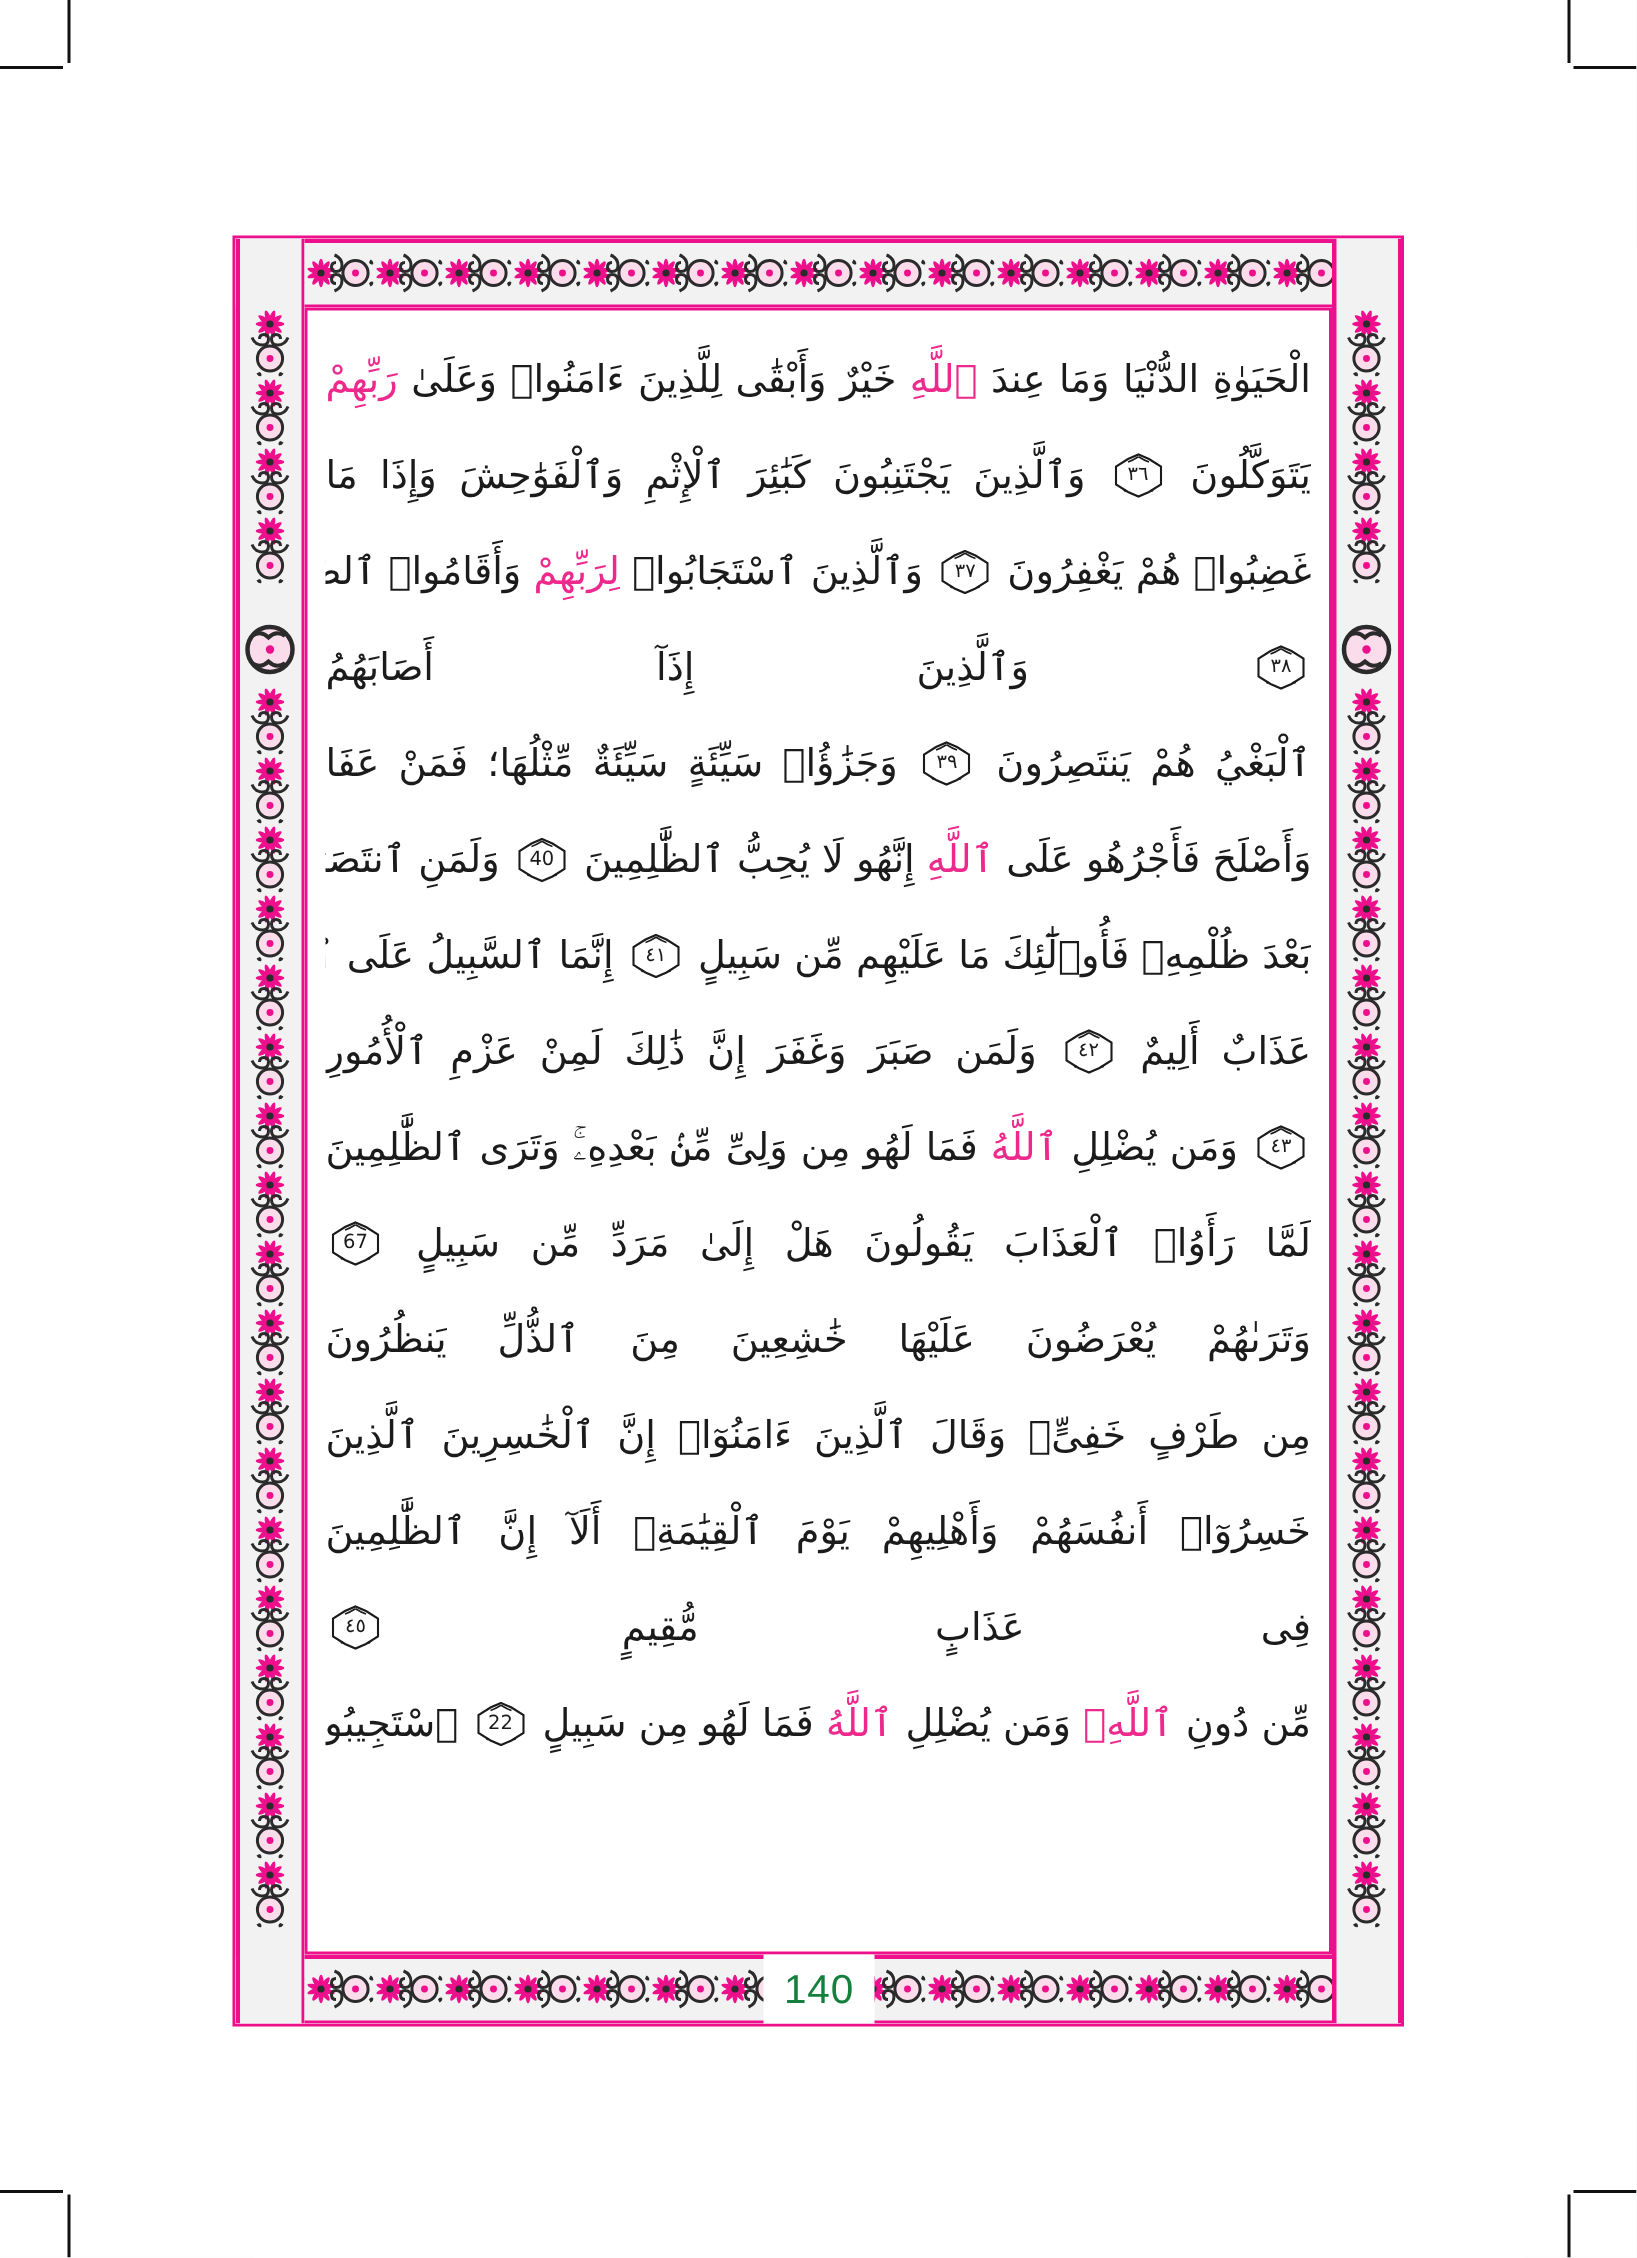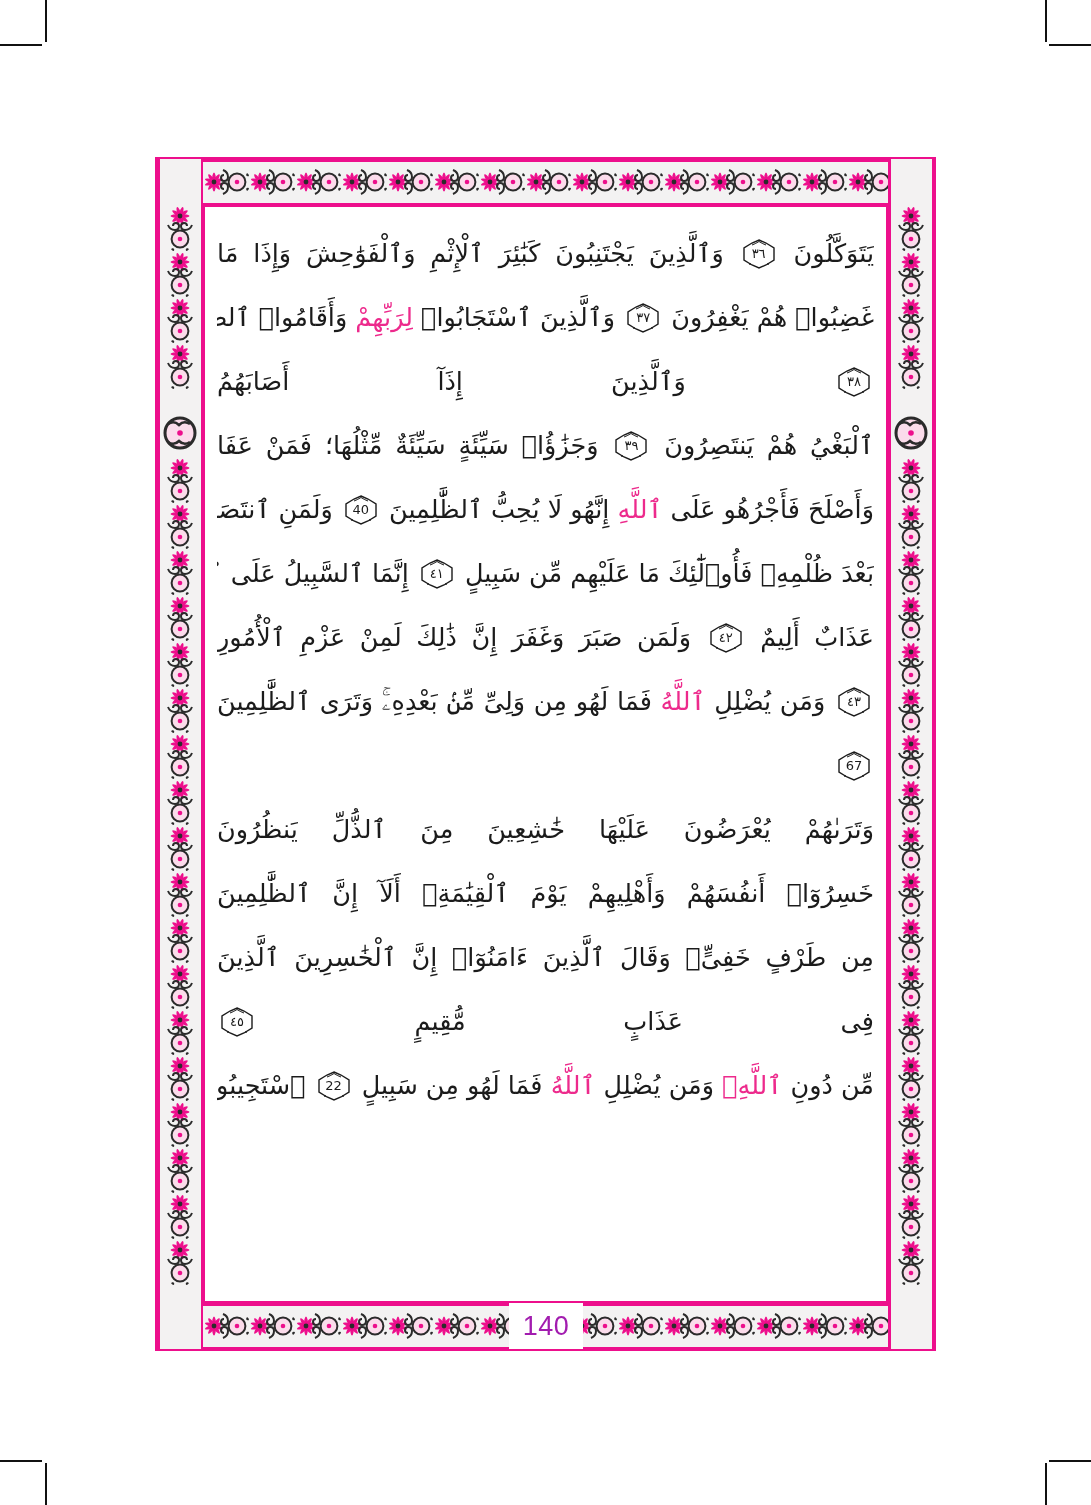--- a/index.html
+++ b/index.html
@@ -161,21 +161,21 @@
     background: #ffffff;
     display: flex;
     align-items: center;
     justify-content: center;
     z-index: 6;
   }
   .page-number {
     font-family: "Liberation Sans", sans-serif;
     font-size: 27px;
     font-weight: 400;
-    color: #a21caf;
+    color: #15803d;
     letter-spacing: 0.5px;
   }
 
   
   .medallion {
     position: absolute;
     width: 44px;
     height: 44px;
     z-index: 5;
   }
@@ -670,20 +670,21 @@
       </span>
 
     <div class="inner-rule"></div>
 
     <div class="page-number-gap">
       <span class="page-number">140</span>
     </div>
   </div>
 
   <div class="text-field" id="text-field">
+      <div class="qline"><span>الْحَيَوٰةِ الدُّنْيَا وَمَا عِندَ </span><span class="hl">ٱللَّهِ</span><span> خَيْرٌ وَأَبْقَٰى لِلَّذِينَ ءَامَنُوا۟ وَعَلَىٰ </span><span class="hl">رَبِّهِمْ</span></div>
       <div class="qline"><span>يَتَوَكَّلُونَ </span><span class="ayah"><svg class="hexsvg" viewBox="0 0 34 30">
             <path d="M17 1 L24 4 L32 9 L32 21 L24 26 L17 29 L10 26 L2 21 L2 9 L10 4 Z" fill="#ffffff" stroke="#1b1b1b" stroke-width="1.4"></path>
             <path d="M17 2.5 Q21 5 24 6" fill="none" stroke="#1b1b1b" stroke-width="1"></path>
             <path d="M17 2.5 Q13 5 10 6" fill="none" stroke="#1b1b1b" stroke-width="1"></path>
             <circle cx="8" cy="25" r="0.9" fill="#1b1b1b"></circle>
             <circle cx="26" cy="25" r="0.9" fill="#1b1b1b"></circle>
           </svg><span class="num">٣٦</span></span><span> وَٱلَّذِينَ يَجْتَنِبُونَ كَبَٰئِرَ ٱلْإِثْمِ وَٱلْفَوَٰحِشَ وَإِذَا مَا</span></div>
       <div class="qline"><span>غَضِبُوا۟ هُمْ يَغْفِرُونَ </span><span class="ayah"><svg class="hexsvg" viewBox="0 0 34 30">
             <path d="M17 1 L24 4 L32 9 L32 21 L24 26 L17 29 L10 26 L2 21 L2 9 L10 4 Z" fill="#ffffff" stroke="#1b1b1b" stroke-width="1.4"></path>
             <path d="M17 2.5 Q21 5 24 6" fill="none" stroke="#1b1b1b" stroke-width="1"></path>
@@ -726,30 +727,30 @@
             <circle cx="8" cy="25" r="0.9" fill="#1b1b1b"></circle>
             <circle cx="26" cy="25" r="0.9" fill="#1b1b1b"></circle>
           </svg><span class="num">٤٢</span></span><span> وَلَمَن صَبَرَ وَغَفَرَ إِنَّ ذَٰلِكَ لَمِنْ عَزْمِ ٱلْأُمُورِ</span></div>
       <div class="qline"><span class="ayah"><svg class="hexsvg" viewBox="0 0 34 30">
             <path d="M17 1 L24 4 L32 9 L32 21 L24 26 L17 29 L10 26 L2 21 L2 9 L10 4 Z" fill="#ffffff" stroke="#1b1b1b" stroke-width="1.4"></path>
             <path d="M17 2.5 Q21 5 24 6" fill="none" stroke="#1b1b1b" stroke-width="1"></path>
             <path d="M17 2.5 Q13 5 10 6" fill="none" stroke="#1b1b1b" stroke-width="1"></path>
             <circle cx="8" cy="25" r="0.9" fill="#1b1b1b"></circle>
             <circle cx="26" cy="25" r="0.9" fill="#1b1b1b"></circle>
           </svg><span class="num">٤٣</span></span><span> وَمَن يُضْلِلِ </span><span class="hl">ٱللَّهُ</span><span> فَمَا لَهُو مِن وَلِىِّ مِّنۢ بَعْدِهِۦۚ وَتَرَى ٱلظَّٰلِمِينَ</span></div>
-      <div class="qline"><span class="ayah"><svg class="hexsvg" viewBox="0 0 34 30">
+      <div class="qline"><span>لَمَّا رَأَوُا۟ ٱلْعَذَابَ يَقُولُونَ هَلْ إِلَىٰ مَرَدِّ مِّن سَبِيلٍ </span><span class="ayah"><svg class="hexsvg" viewBox="0 0 34 30">
             <path d="M17 1 L24 4 L32 9 L32 21 L24 26 L17 29 L10 26 L2 21 L2 9 L10 4 Z" fill="#ffffff" stroke="#1b1b1b" stroke-width="1.4"></path>
             <path d="M17 2.5 Q21 5 24 6" fill="none" stroke="#1b1b1b" stroke-width="1"></path>
             <path d="M17 2.5 Q13 5 10 6" fill="none" stroke="#1b1b1b" stroke-width="1"></path>
             <circle cx="8" cy="25" r="0.9" fill="#1b1b1b"></circle>
             <circle cx="26" cy="25" r="0.9" fill="#1b1b1b"></circle>
           </svg><span class="num">67</span></span></div>
       <div class="qline"><span>وَتَرَىٰهُمْ يُعْرَضُونَ عَلَيْهَا خَٰشِعِينَ مِنَ ٱلذُّلِّ يَنظُرُونَ</span></div>
+      <div class="qline"><span>مِن طَرْفٍ خَفِىٍّۚ وَقَالَ ٱلَّذِينَ ءَامَنُوٓا۟ إِنَّ ٱلْخَٰسِرِينَ ٱلَّذِينَ</span></div>
       <div class="qline"><span>خَسِرُوٓا۟ أَنفُسَهُمْ وَأَهْلِيهِمْ يَوْمَ ٱلْقِيَٰمَةِۚ أَلَآ إِنَّ ٱلظَّٰلِمِينَ</span></div>
-      <div class="qline"><span>مِن طَرْفٍ خَفِىٍّۚ وَقَالَ ٱلَّذِينَ ءَامَنُوٓا۟ إِنَّ ٱلْخَٰسِرِينَ ٱلَّذِينَ</span></div>
       <div class="qline"><span>فِى عَذَابٍ مُّقِيمٍ </span><span class="ayah"><svg class="hexsvg" viewBox="0 0 34 30">
             <path d="M17 1 L24 4 L32 9 L32 21 L24 26 L17 29 L10 26 L2 21 L2 9 L10 4 Z" fill="#ffffff" stroke="#1b1b1b" stroke-width="1.4"></path>
             <path d="M17 2.5 Q21 5 24 6" fill="none" stroke="#1b1b1b" stroke-width="1"></path>
             <path d="M17 2.5 Q13 5 10 6" fill="none" stroke="#1b1b1b" stroke-width="1"></path>
             <circle cx="8" cy="25" r="0.9" fill="#1b1b1b"></circle>
             <circle cx="26" cy="25" r="0.9" fill="#1b1b1b"></circle>
           </svg><span class="num">٤٥</span></span></div>
       <div class="qline"><span>مِّن دُونِ </span><span class="hl">ٱللَّهِۚ</span><span> وَمَن يُضْلِلِ </span><span class="hl">ٱللَّهُ</span><span> فَمَا لَهُو مِن سَبِيلٍ </span><span class="ayah"><svg class="hexsvg" viewBox="0 0 34 30">
             <path d="M17 1 L24 4 L32 9 L32 21 L24 26 L17 29 L10 26 L2 21 L2 9 L10 4 Z" fill="#ffffff" stroke="#1b1b1b" stroke-width="1.4"></path>
             <path d="M17 2.5 Q21 5 24 6" fill="none" stroke="#1b1b1b" stroke-width="1"></path>

